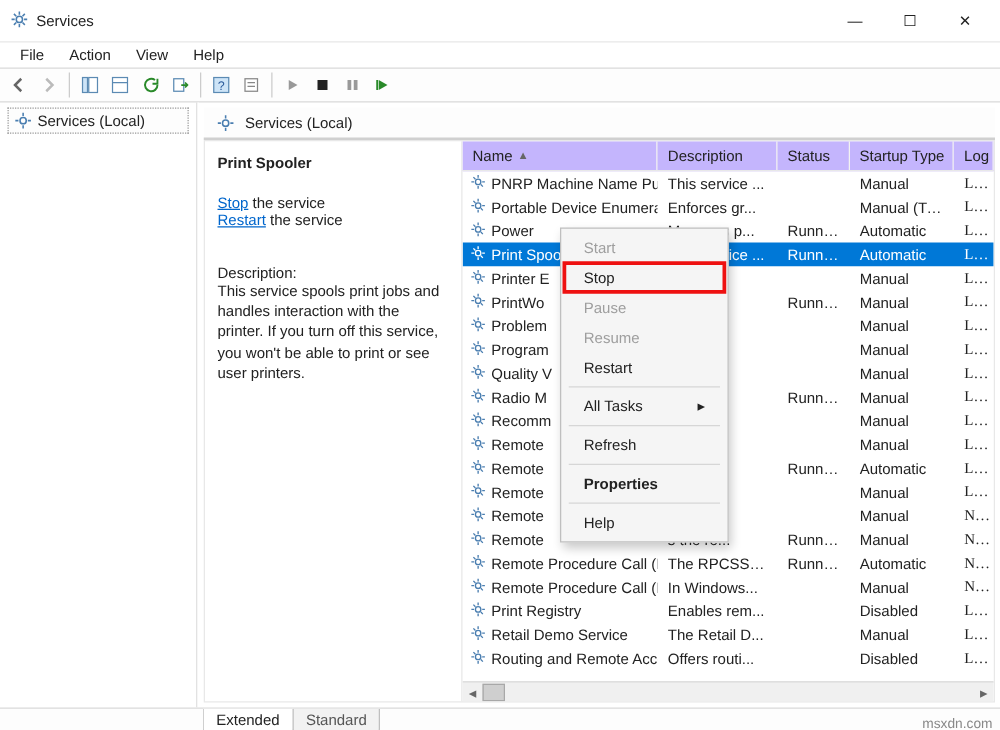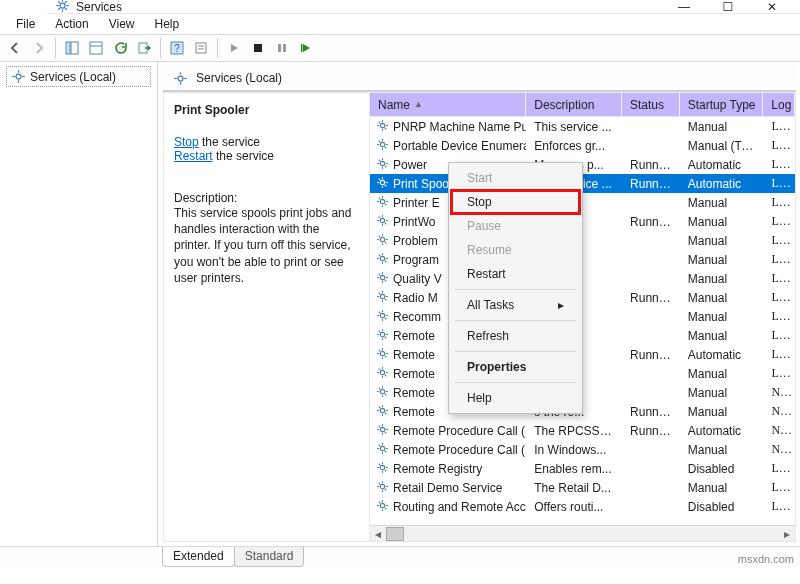--- a/index.html
+++ b/index.html
@@ -8,26 +8,25 @@
   font-family: "Segoe UI", Tahoma, sans-serif;
   font-size: 12px;
   background: #fff;
   width: 800px;
   height: 584px;
   overflow: hidden;
   color: #222;
 }
 
 .titlebar {
-  height: 14px;
+  height: 34px;
   display: flex;
   align-items: center;
   padding: 0 6px 0 8px;
   border-bottom: 1px solid #e8e8e8;
-  margin-left: 47px;
 }
 .titlebar .app-icon { margin-right: 6px; }
 .titlebar .title { flex: 1; font-size: 12px; }
 .winbtns { display: flex; }
 .winbtn { width: 44px; height: 28px; display:flex; align-items:center; justify-content:center; }
 .gear-svg { width:15px; height:15px; }
 
 .menubar { height: 20px; display:flex; align-items:center; padding: 0 6px; font-size:12px; }
 .menubar span { padding: 2px 10px; }
 
@@ -745,21 +744,21 @@
                     <circle cx="12" cy="12" r="4" fill="none" stroke="#4a7eb0" stroke-width="2"></circle>
                     <g stroke="#4a7eb0" stroke-width="2">
                       <line x1="12" y1="2" x2="12" y2="6"></line>
                       <line x1="12" y1="18" x2="12" y2="22"></line>
                       <line x1="2" y1="12" x2="6" y2="12"></line>
                       <line x1="18" y1="12" x2="22" y2="12"></line>
                       <line x1="5" y1="5" x2="8" y2="8"></line>
                       <line x1="16" y1="16" x2="19" y2="19"></line>
                     </g>
                   </svg></span>
-                <span>Remote Registry</span>
+                <span>Print Registry</span>
               </div>
               <div class="cell desc">Enables rem...</div>
               <div class="cell status"></div>
               <div class="cell startup">Disabled</div>
               <div class="cell logon">Loca</div>
             </div>
             <div class="row">
               <div class="cell name">
                 <span><svg width="13" height="13" viewBox="0 0 24 24">
                     <circle cx="12" cy="12" r="4" fill="none" stroke="#4a7eb0" stroke-width="2"></circle>

